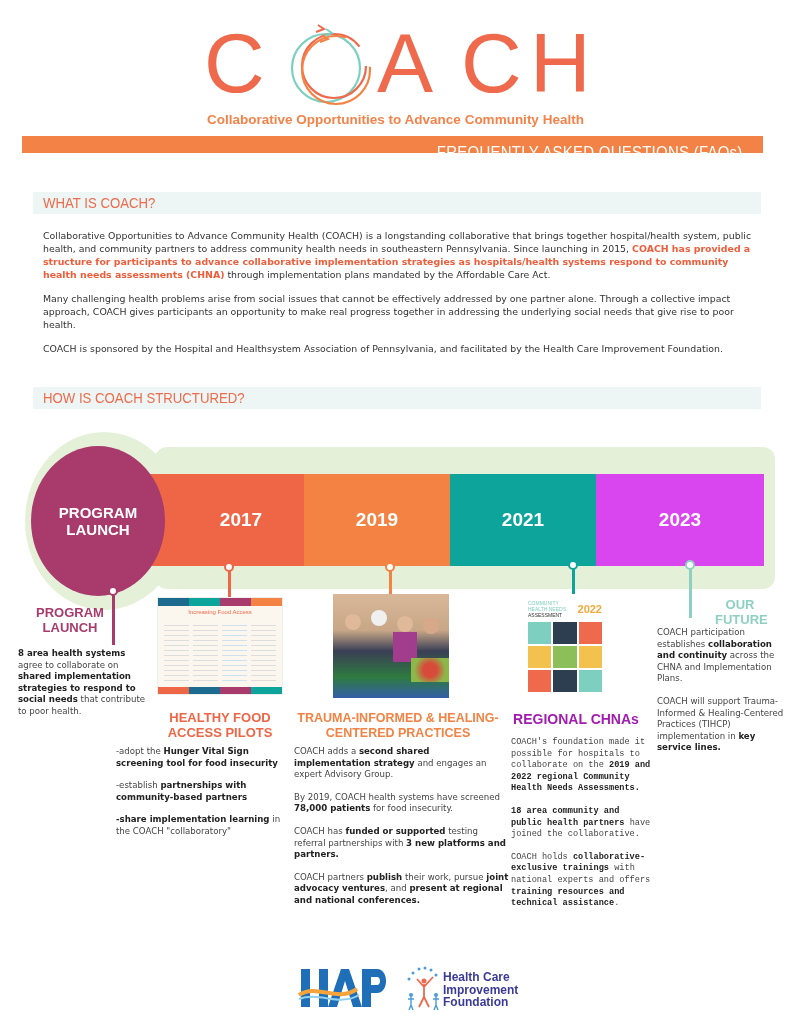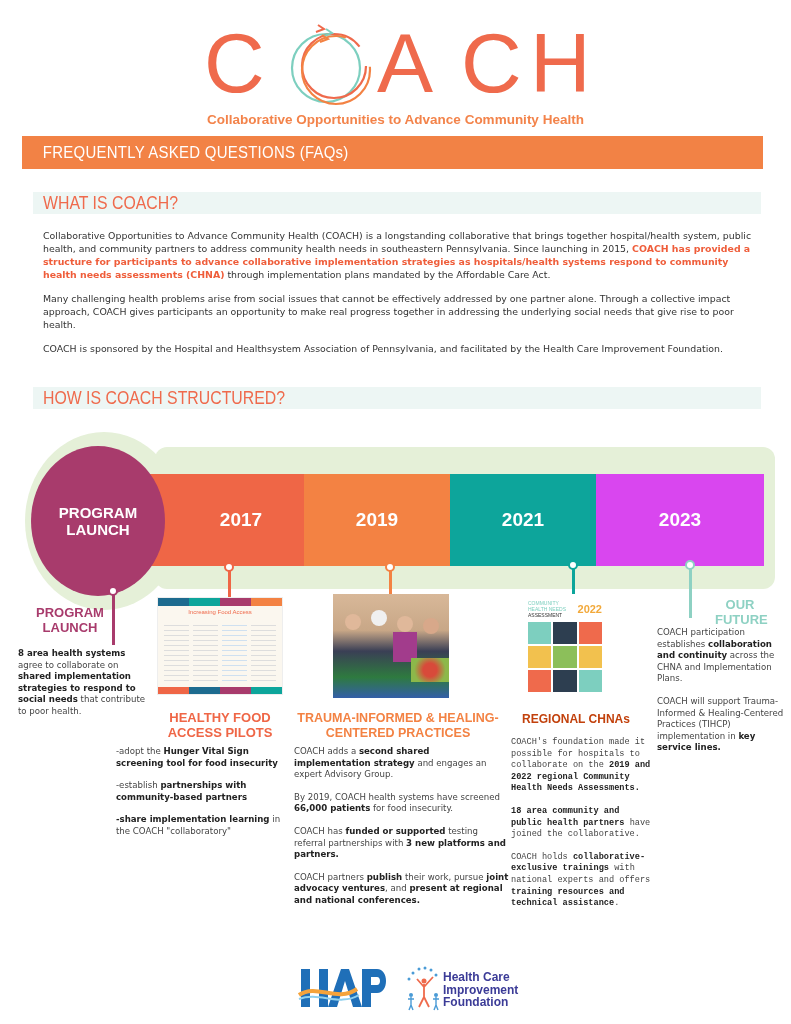--- a/index.html
+++ b/index.html
@@ -10,24 +10,24 @@
   .logo { position: absolute; left: 0; top: 18px; width: 791px; height: 90px; }
   .logo-letter { position: absolute; top: 0; font-family: "Liberation Sans", sans-serif; font-size: 84px; color: #ef6a4c; line-height: 90px; font-weight: 400; letter-spacing: 0; }
   .logo-c1 { left: 204px; }
   .logo-a  { left: 377px; }
   .logo-c2 { left: 461px; }
   .logo-h  { left: 530px; }
   .logo-o  { position: absolute; left: 276px; top: 2px; width: 110px; height: 90px; }
   .tagline { position: absolute; left: 0; width: 791px; top: 112px; text-align: center; font-family: "Liberation Sans", sans-serif; font-size: 13.5px; font-weight: bold; color: #f3834a; }
 
   
-  .faq-banner { position: absolute; left: 22px; top: 136px; width: 741px; height: 33px; background: #f28245; color: #fff; text-align: left; font-family: "Liberation Sans", sans-serif; font-size: 17px; line-height: 33px; letter-spacing: 0.3px; transform-origin: center; }
+  .faq-banner { position: absolute; left: 22px; top: 136px; width: 741px; height: 17px; background: #f28245; color: #fff; text-align: right; font-family: "Liberation Sans", sans-serif; font-size: 17px; line-height: 33px; letter-spacing: 0.3px; transform-origin: center; }
   .faq-banner span { display: inline-block; transform: scaleX(0.88); }
 
-  .section-header { position: absolute; left: 33px; width: 728px; height: 22px; background: #edf6f4; color: #ef6a4c; font-family: "Liberation Sans", sans-serif; font-size: 18px; line-height: 22px; padding-left: 10px; }
+  .section-header { position: absolute; left: 33px; width: 728px; height: 22px; background: #edf6f4; color: #ef6a4c; font-family: "Liberation Sans", sans-serif; font-size: 15px; line-height: 22px; padding-left: 10px; }
   .section-header span { display: inline-block; transform: scaleX(0.88); transform-origin: left; }
   .sh-what { top: 192px; }
   .sh-how { top: 387px; }
 
   .intro { position: absolute; left: 43px; width: 715px; font-size: 9.4px; line-height: 13px; color: #333; font-family: "DejaVu Sans", sans-serif; }
   .intro b { color: #ef5d3a; }
   .p1 { top: 229px; }
   .p2 { top: 292px; }
   .p3 { top: 342px; }
 
@@ -138,42 +138,42 @@
   <div style="position:absolute;left:12px;top:20px;width:16px;height:16px;border-radius:50%;background:#e0b89a;"></div>
   <div style="position:absolute;left:38px;top:16px;width:16px;height:16px;border-radius:50%;background:#f0f0f0;"></div>
   <div style="position:absolute;left:64px;top:22px;width:16px;height:16px;border-radius:50%;background:#e0b89a;"></div>
   <div style="position:absolute;left:60px;top:38px;width:24px;height:30px;background:#a23c8c;"></div>
   <div style="position:absolute;left:90px;top:24px;width:16px;height:16px;border-radius:50%;background:#d8a88a;"></div>
   <div style="position:absolute;left:78px;top:64px;width:38px;height:24px;background:radial-gradient(circle,#d84a3a 30%,#8cb84a 70%);"></div>
 </div>
 <div class="col-title" style="left:292px;top:711px;width:212px;font-size:12.5px;color:#f38243;">TRAUMA-INFORMED &amp; HEALING-CENTERED PRACTICES</div>
 <div class="col-text" style="left:294px;top:746px;width:215px;">
     <p><span>COACH adds a </span><b>second shared implementation strategy</b><span> and engages an expert Advisory Group.</span></p>
-    <p><span>By 2019, COACH health systems have screened </span><b>66,000 patients</b><span> for food insecurity.</span></p>
+    <p><span>By 2019, COACH health systems have screened </span><b>78,000 patients</b><span> for food insecurity.</span></p>
     <p><span>COACH has </span><b>funded or supported</b><span> testing referral partnerships with </span><b>3 new platforms and partners.</b></p>
     <p><span>COACH partners </span><b>publish</b><span> their work, pursue </span><b>joint advocacy ventures</b><span>, and </span><b>present at regional and national conferences.</b></p>
   </div>
 
 <div class="thumb-chna">
   <div style="font-size:5px;line-height:6px;color:#7dcfbf;font-family:'Liberation Sans',sans-serif;margin-top:6px;">COMMUNITY</div>
   <div style="font-size:5px;line-height:6px;color:#7dcfbf;font-family:'Liberation Sans',sans-serif;">HEALTH NEEDS</div>
   <div style="position:relative;font-size:5px;line-height:6px;color:#333;font-family:'Liberation Sans',sans-serif;"><span>ASSESSMENT</span><span style="position:absolute;right:0;top:-6px;color:#f2a93b;font-size:11px;font-weight:bold;margin-left:48px;">2022</span></div>
   <div style="display:grid;grid-template-columns:repeat(3,1fr);gap:2px;margin-top:4px;">
     <div style="height:22px;background:#7dcfbf;"></div>
       <div style="height:22px;background:#2d3e50;"></div>
       <div style="height:22px;background:#ef6a4c;"></div>
     <div style="height:22px;background:#f2c14e;"></div>
       <div style="height:22px;background:#8cbf5a;"></div>
       <div style="height:22px;background:#f2c14e;"></div>
     <div style="height:22px;background:#ef6a4c;"></div>
       <div style="height:22px;background:#2d3e50;"></div>
       <div style="height:22px;background:#7dcfbf;"></div>
   </div>
 </div>
-<div class="col-title" style="left:510px;top:712px;width:132px;font-size:12px;color:#c2410c;">REGIONAL CHNAs</div>
+<div class="col-title" style="left:510px;top:712px;width:132px;font-size:14px;color:#a21caf;">REGIONAL CHNAs</div>
 <div class="col-text" style="left:511px;top:737px;width:142px;font-family:Liberation Mono, monospace;">
     <p><span>COACH's foundation made it possible for hospitals to collaborate on the </span><b>2019 and 2022 regional Community Health Needs Assessments.</b></p>
     <p><b>18 area community and public health partners</b><span> have joined the collaborative.</span></p>
     <p><span>COACH holds </span><b>collaborative-exclusive trainings</b><span> with national experts and offers </span><b>training resources and technical assistance</b><span>.</span></p>
   </div>
 
 <div class="col-title" style="left:700px;top:590px;width:80px;font-size:13px;color:#8ed1c3;">
     <span style="display:block;width:50px;margin:7px auto;">OUR FUTURE</span>
   </div>
 <div class="col-text" style="left:657px;top:627px;width:130px;">

